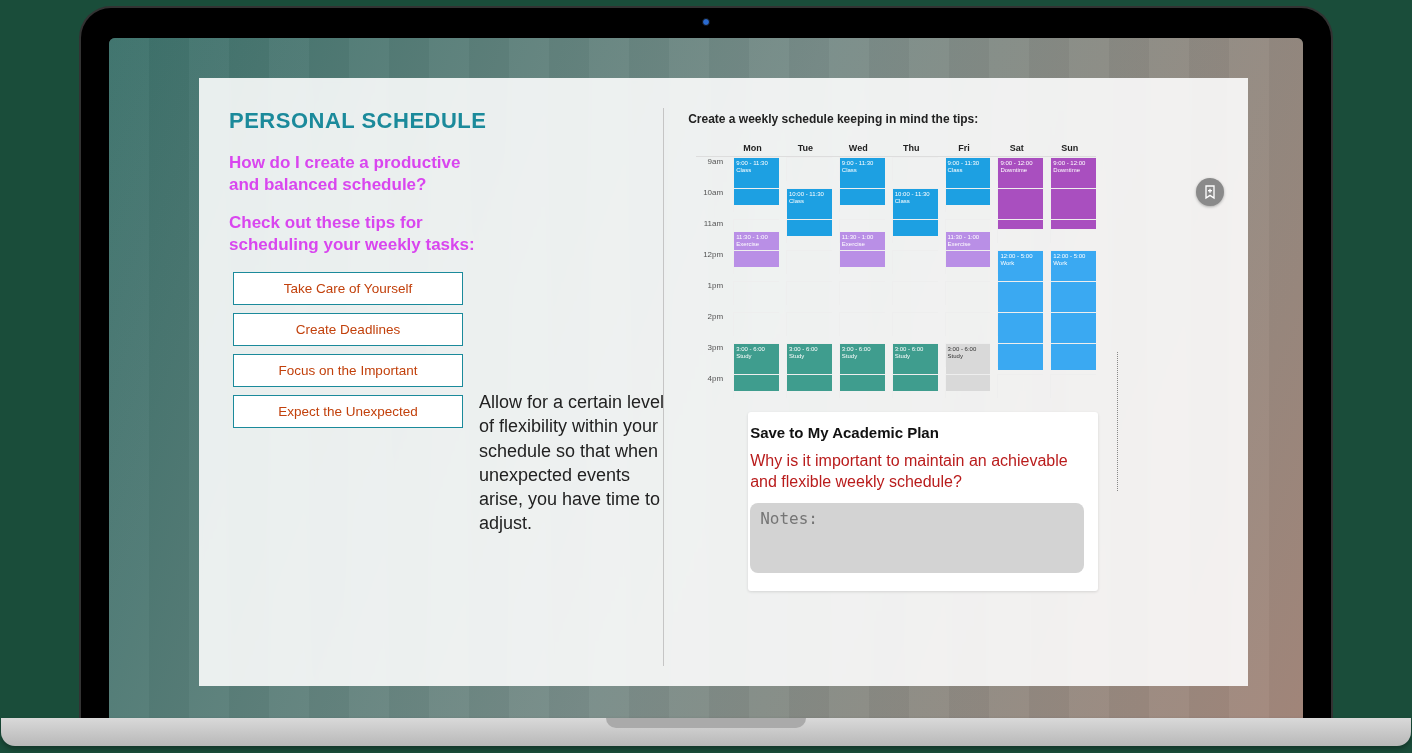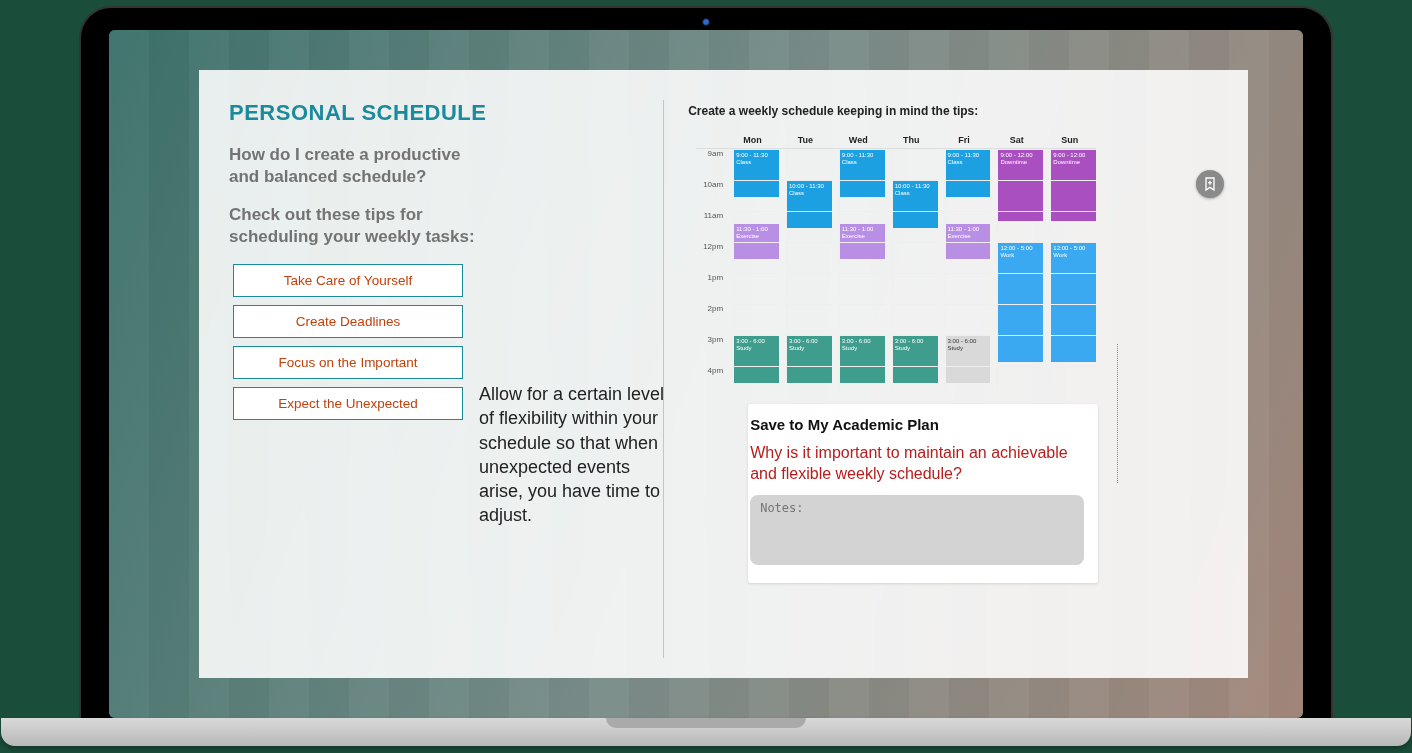--- a/index.html
+++ b/index.html
@@ -51,20 +51,21 @@
     width:200px; height:10px;
     background:#aaa;
     border-radius:0 0 12px 12px;
   }
   .screen {
     width: 100%;
     height: 100%;
     position: relative;
     overflow: hidden;
     border-radius: 6px;
+    margin-top: 8px;
   }
   .bg {
     position:absolute; inset:0;
     background:
       linear-gradient(110deg, rgba(10,80,70,0.55), rgba(120,100,90,0.25) 50%, rgba(200,120,100,0.55)),
       linear-gradient(#7a9b99,#7a9b99);
   }
   .bg::before{
     content:"";
     position:absolute;inset:0;
@@ -95,21 +96,21 @@
   .panel-title {
     color: #1b8a9b;
     font-size: 22px;
     font-weight: 600;
     letter-spacing: .5px;
     margin-bottom: 18px;
   }
   .subheading {
     font-size: 17px;
     font-weight: 600;
-    color: #737373;
+    color: #d946ef;
     margin-bottom: 16px;
     line-height: 1.3;
     max-width: 260px;
   }
   .tips-list {
     margin-top: 6px;
     display:flex; flex-direction:column; gap:8px;
     max-width: 230px;
     margin-left: 4px;
   }
@@ -206,21 +207,21 @@
     font-size:15px; font-weight:600; margin-bottom:10px; color:#111;
   }
   .save-question{
     font-size:16px; color:#b91c1c; margin-bottom:10px; line-height:1.3;
   }
   .notes-box{
     background:#d3d3d3;
     border-radius:8px;
     min-height:70px;
     padding:6px 10px;
-    font-size:12px;
+    font-size:16px;
     color:#333;
     border:none;
     width:100%;
     resize:none;
   }
 </style>
 </head>
 <body>
 
 <div class="laptop-frame">

